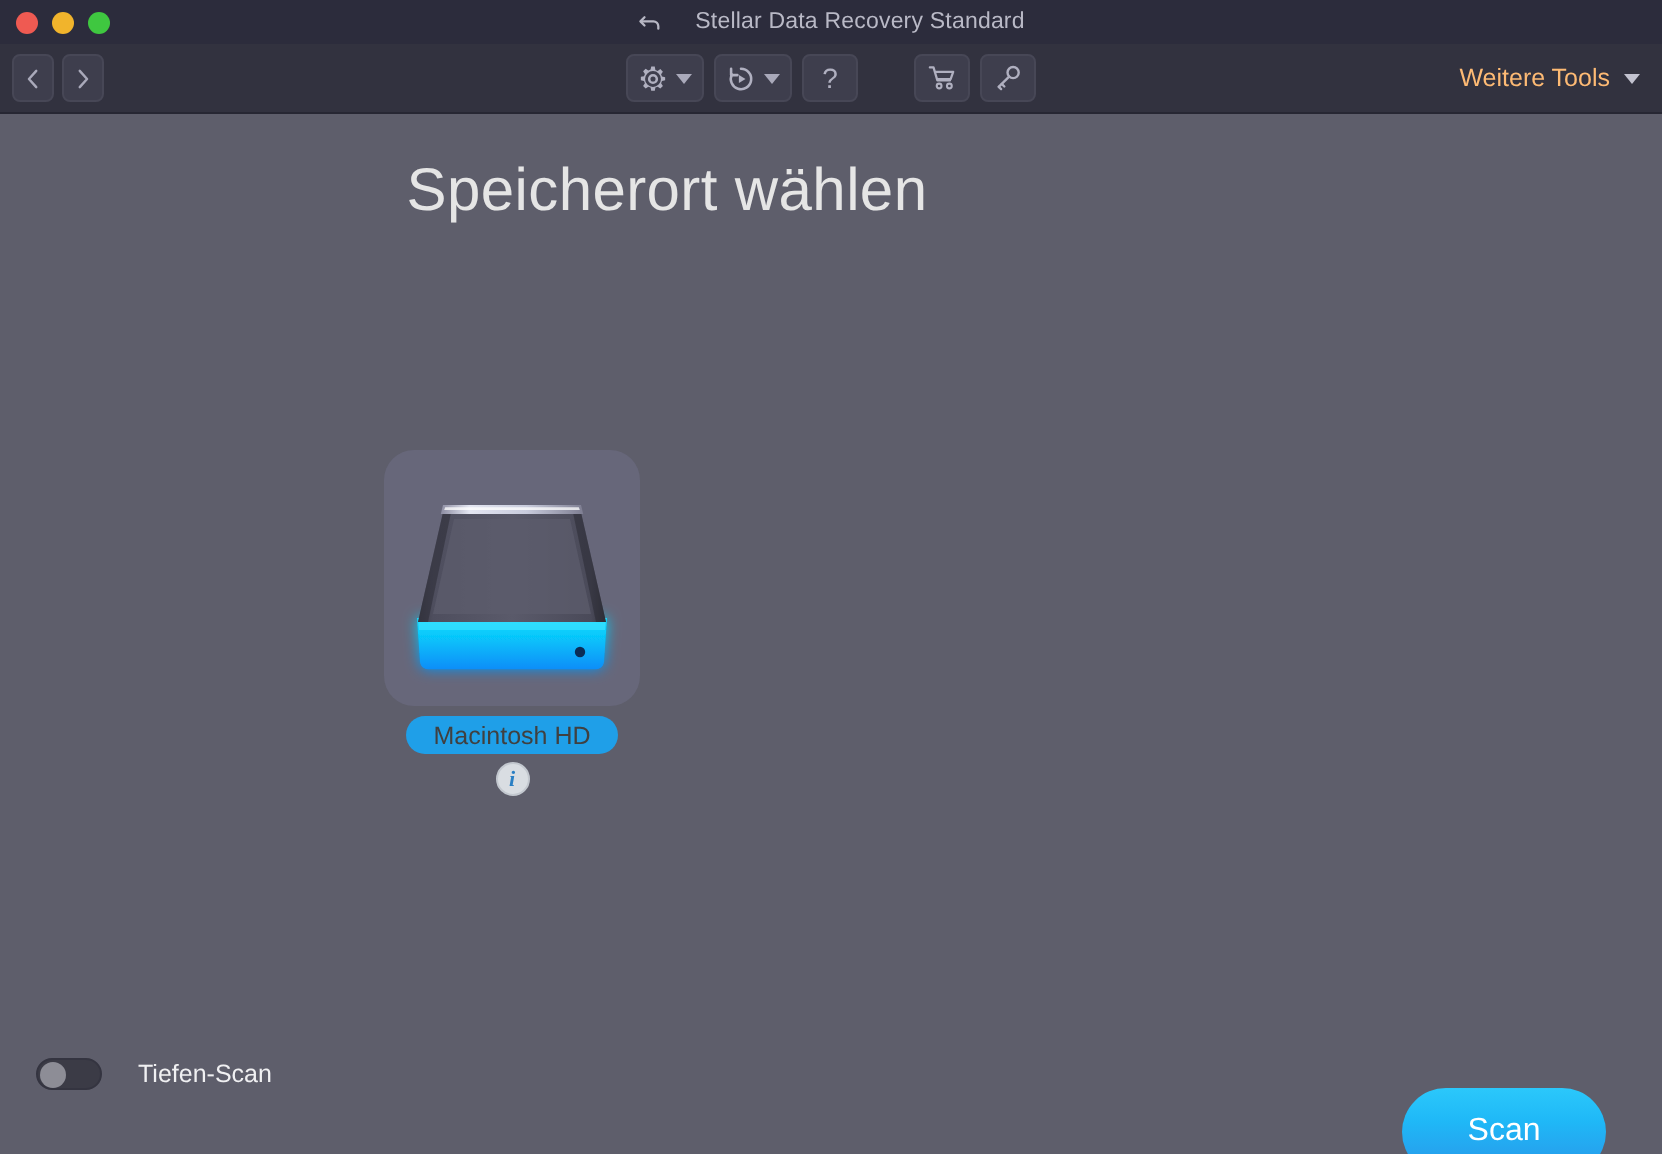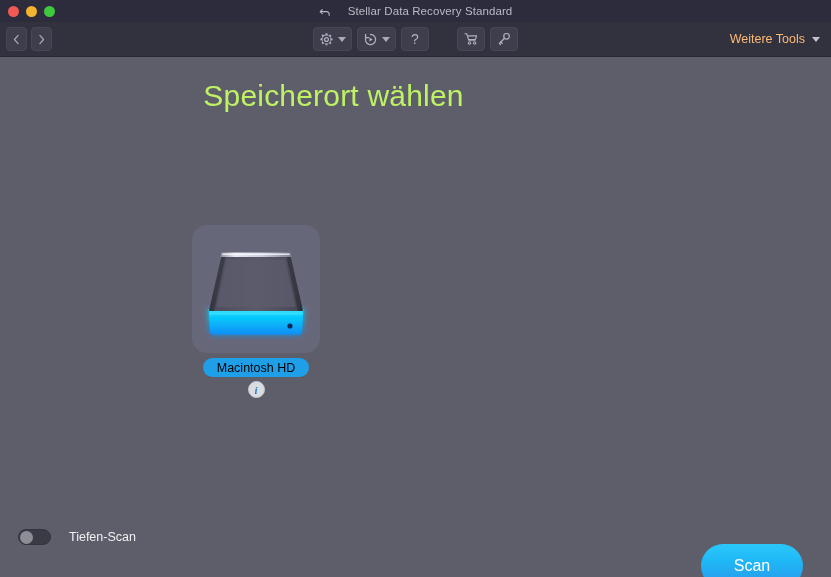--- a/index.html
+++ b/index.html
@@ -85,21 +85,21 @@
 
   
   .main {
     position:absolute; left:0; top:57px;
     width:831px; height:520px;
     background:#5e5e6b;
   }
   .page-title {
     position:absolute; left:0; top:22px; width:667px;
     text-align:center;
-    font-size:30px; font-weight:400; color:#bef264;
+    font-size:30px; font-weight:400; color:#e5e5e5;
     letter-spacing:.2px;
   }
 
   
   .drive-wrap {
     position:absolute; left:192px; top:168px;
     width:128px;
   }
   .drive-tile {
     position:relative;
@@ -107,21 +107,21 @@
     border-radius:15px;
     background:#67677a;
   }
   .drive-svg { position:absolute; left:0; top:0; }
 
   .drive-label {
     margin:5px auto 0;
     width:106px; height:19px;
     border-radius:10px;
     background:#1f9fe8;
-    color:#000000;
+    color:#404040;
     font-size:12.5px;
     display:flex; align-items:center; justify-content:center;
     cursor:default;
   }
   .info-badge {
     margin:4px auto 0;
     width:17px; height:17px; border-radius:50%;
     background:#d9dde2;
     border:1px solid #c3c8cf;
     display:flex; align-items:center; justify-content:center;

